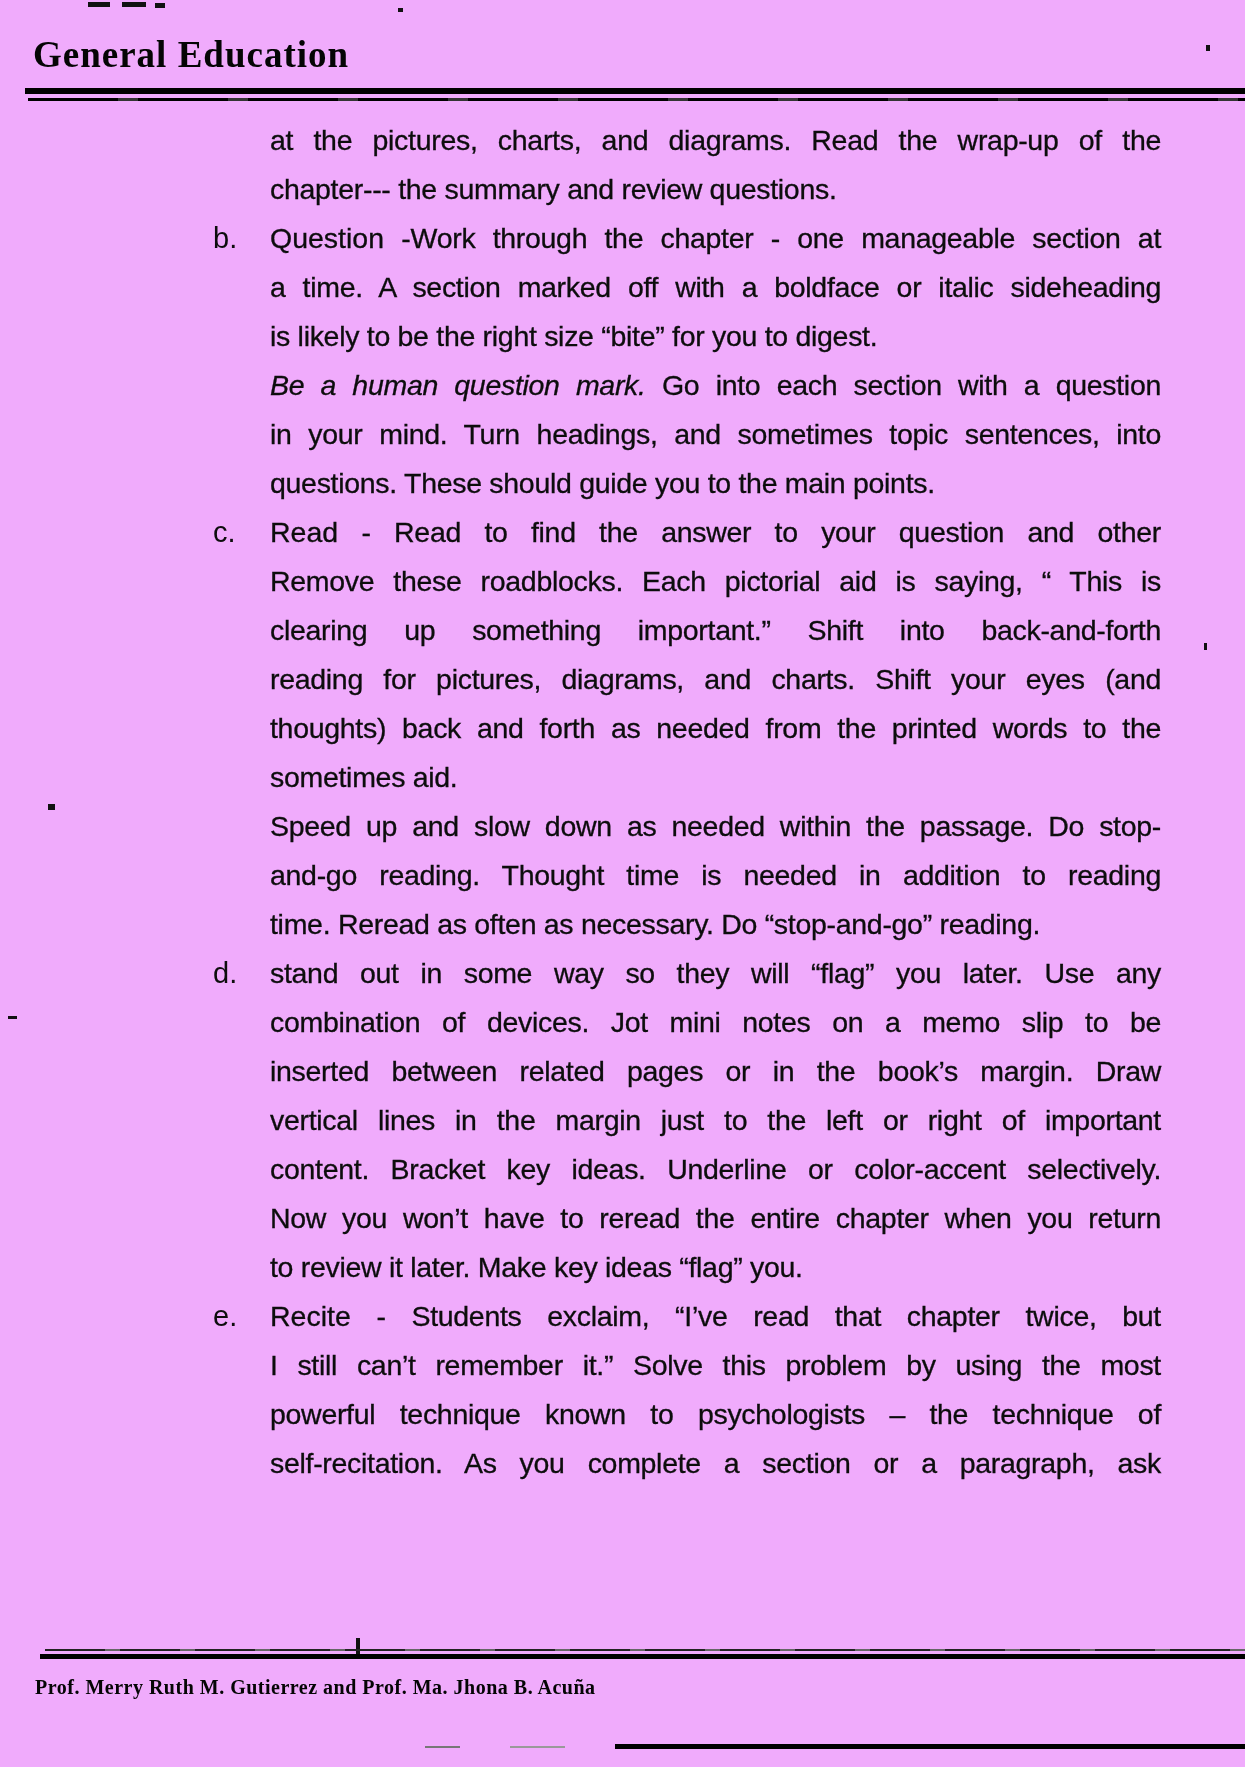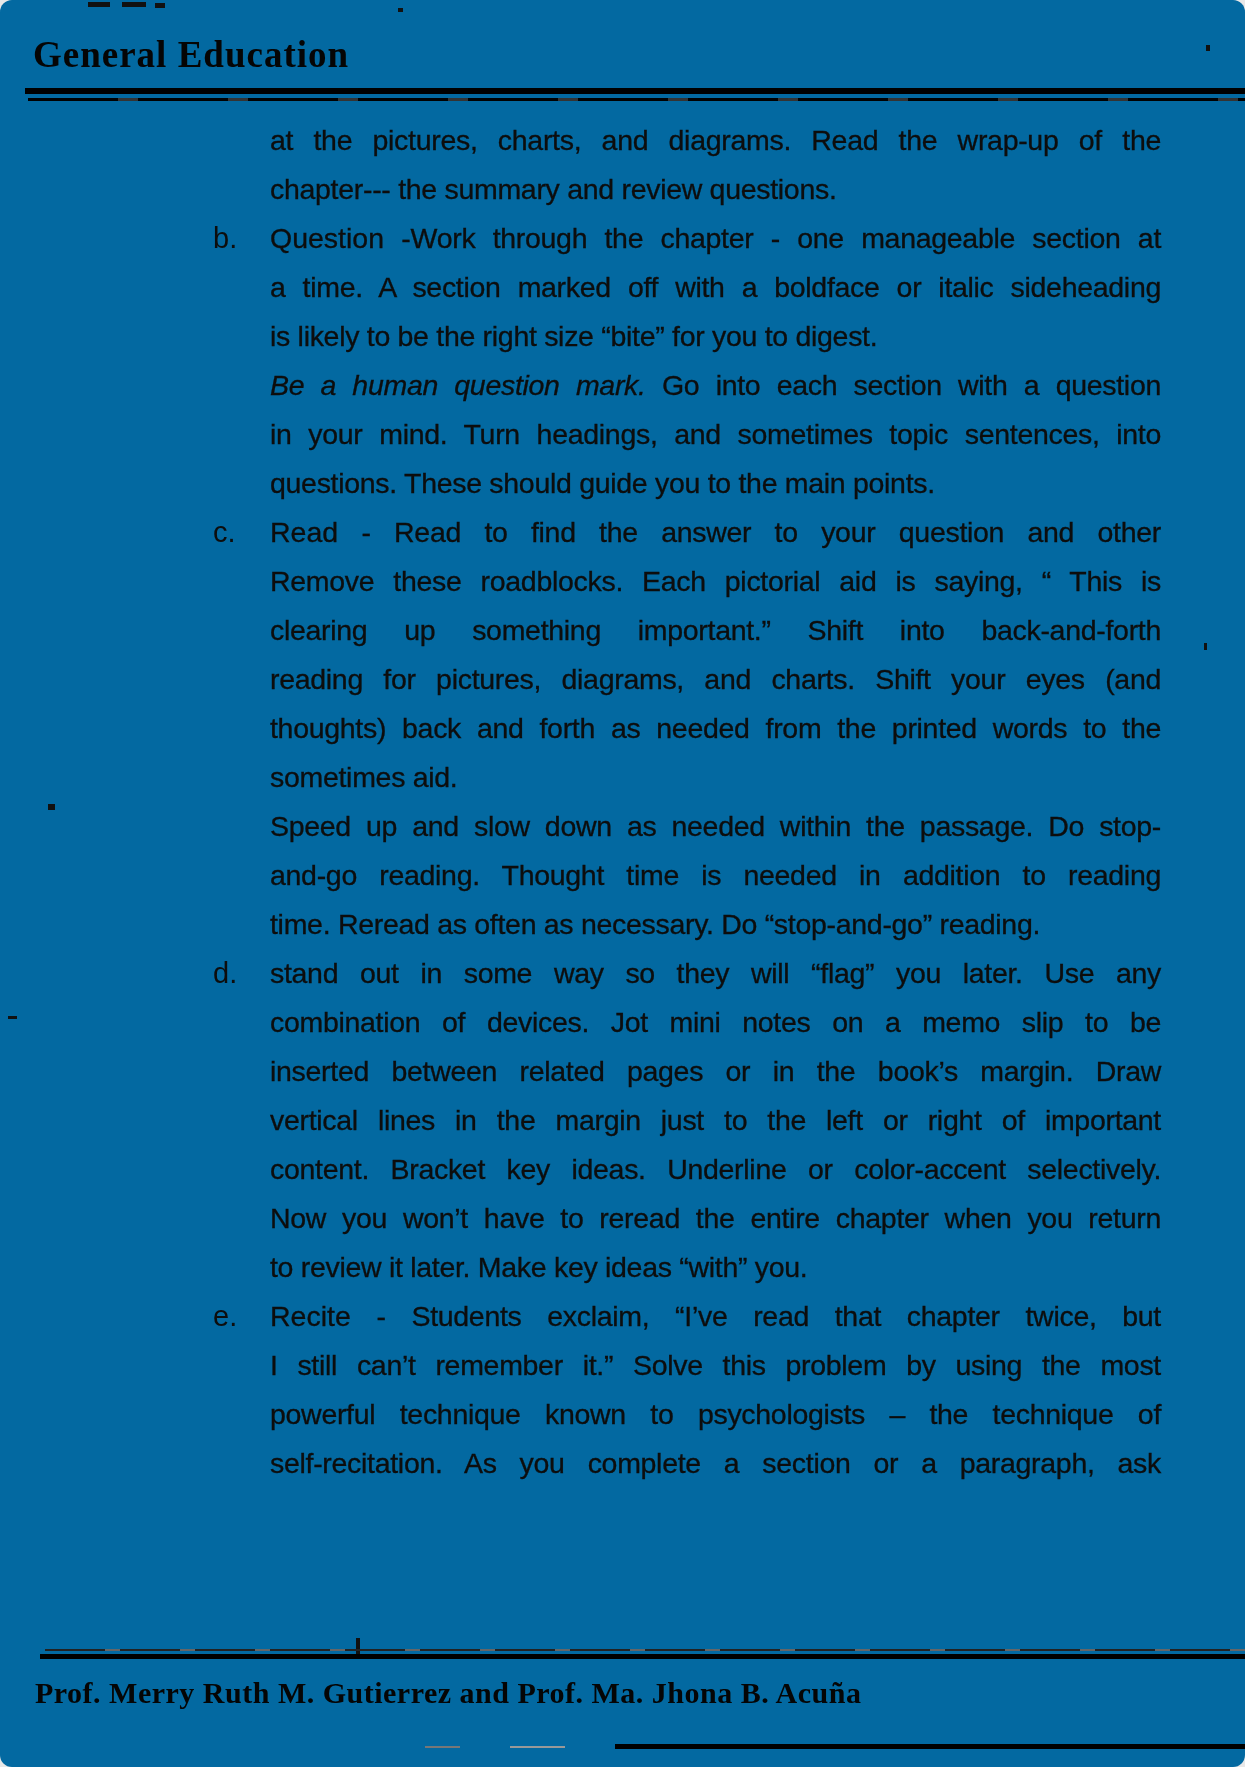--- a/index.html
+++ b/index.html
@@ -4,25 +4,24 @@
 <style>
   html, body {
     margin: 0;
     padding: 0;
     background: #e8e8e8;
   }
   .page {
     position: relative;
     width: 1245px;
     height: 1767px;
-    background: #0369a1;
+    background: #f0abfc;
     overflow: hidden;
     font-family: "Liberation Sans", sans-serif;
     color: #0d0d0d;
-    border-radius: 12px;
   }
   
   .page-title {
     position: absolute;
     left: 33px;
     top: 33px;
     font-family: "Liberation Serif", serif;
     font-weight: 700;
     font-size: 37px;
     letter-spacing: 1px;
@@ -69,21 +68,21 @@
   
   .rule-footer-thin  { left: 45px; right: 0; top: 1649px; height: 2px;
                        background: repeating-linear-gradient(90deg,#222 0 60px,#666 60px 75px); }
   .rule-footer-thick { left: 40px; right: 0; top: 1654px; height: 5px; }
   .footer-credit {
     position: absolute;
     left: 35px;
     top: 1676px;
     font-family: "Liberation Serif", serif;
     font-weight: 700;
-    font-size: 30px;
+    font-size: 20px;
     letter-spacing: 0.5px;
     color: #050505;
   }
   .rule-bottom-partial { left: 615px; right: 0; top: 1744px; height: 5px; }
   .rule-bottom-faint-1 { left: 425px; top: 1746px; width: 35px; height: 2px; background:#777; }
   .rule-bottom-faint-2 { left: 510px; top: 1746px; width: 55px; height: 2px; background:#999; }
   
   .artifact { position: absolute; background: #111; }
   .a1 { left: 88px;  top: 2px;  width: 22px; height: 5px; }
   .a2 { left: 122px; top: 2px;  width: 24px; height: 5px; }
@@ -141,21 +140,21 @@
         <div class="line last"><span>time. Reread as often as necessary. Do “stop-and-go” reading.</span></div>
       </div>
       <div class="item">
         <span class="marker">d.</span>
         <div class="line"><span>stand out in some way so they will “flag” you later. Use any</span></div>
         <div class="line"><span>combination of devices. Jot mini notes on a memo slip to be</span></div>
         <div class="line"><span>inserted between related pages or in the book’s margin. Draw</span></div>
         <div class="line"><span>vertical lines in the margin just to the left or right of important</span></div>
         <div class="line"><span>content. Bracket key ideas. Underline or color-accent selectively.</span></div>
         <div class="line"><span>Now you won’t have to reread the entire chapter when you return</span></div>
-        <div class="line last"><span>to review it later. Make key ideas “with” you.</span></div>
+        <div class="line last"><span>to review it later. Make key ideas “flag” you.</span></div>
       </div>
       <div class="item">
         <span class="marker">e.</span>
         <div class="line"><span class="seg-b">Recite</span><span> - Students exclaim, “I’ve read that chapter twice, but</span></div>
         <div class="line"><span>I still can’t remember it.” Solve this problem by using the most</span></div>
         <div class="line"><span>powerful technique known to psychologists – the technique of</span></div>
         <div class="line"><span>self-recitation. As you complete a section or a paragraph, ask</span></div>
       </div>
     </div>
 

